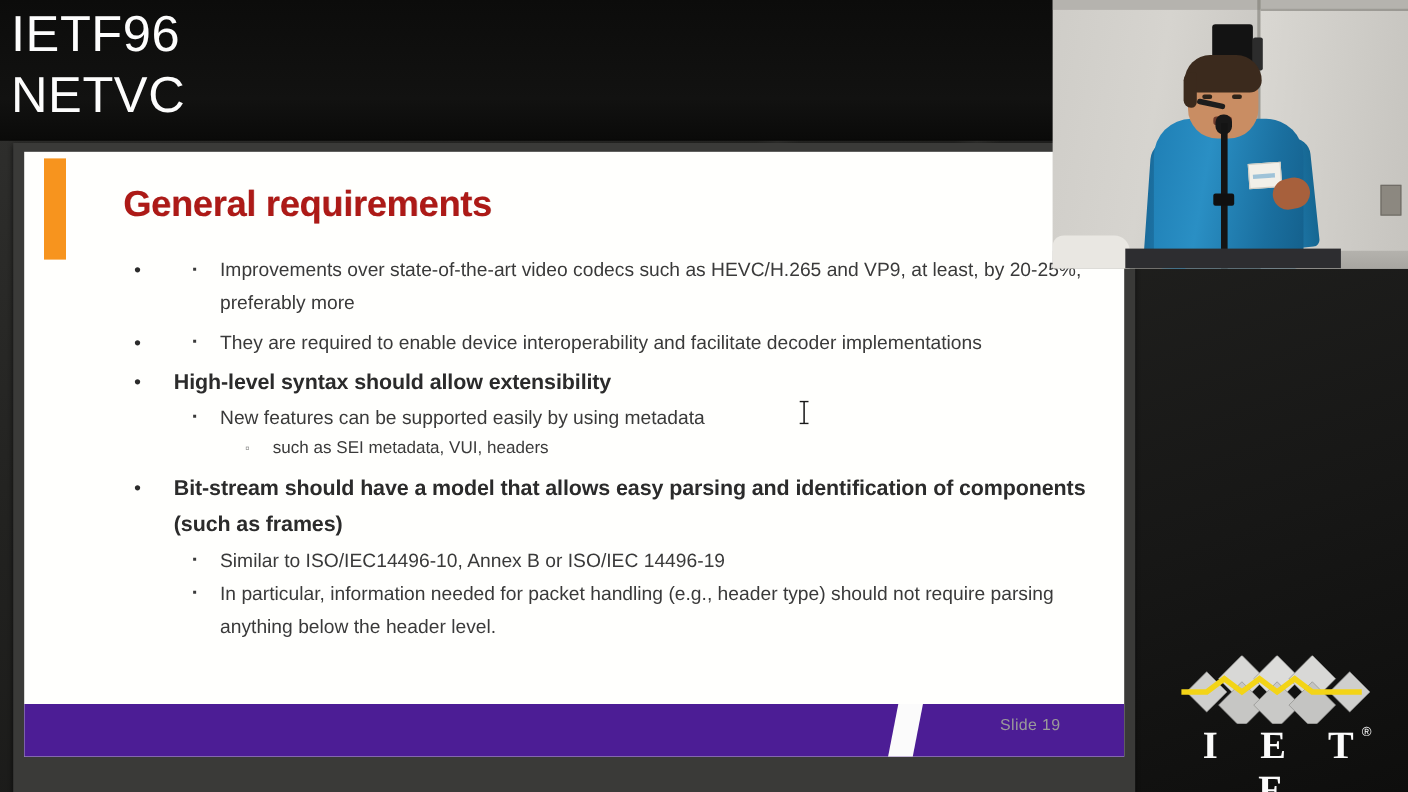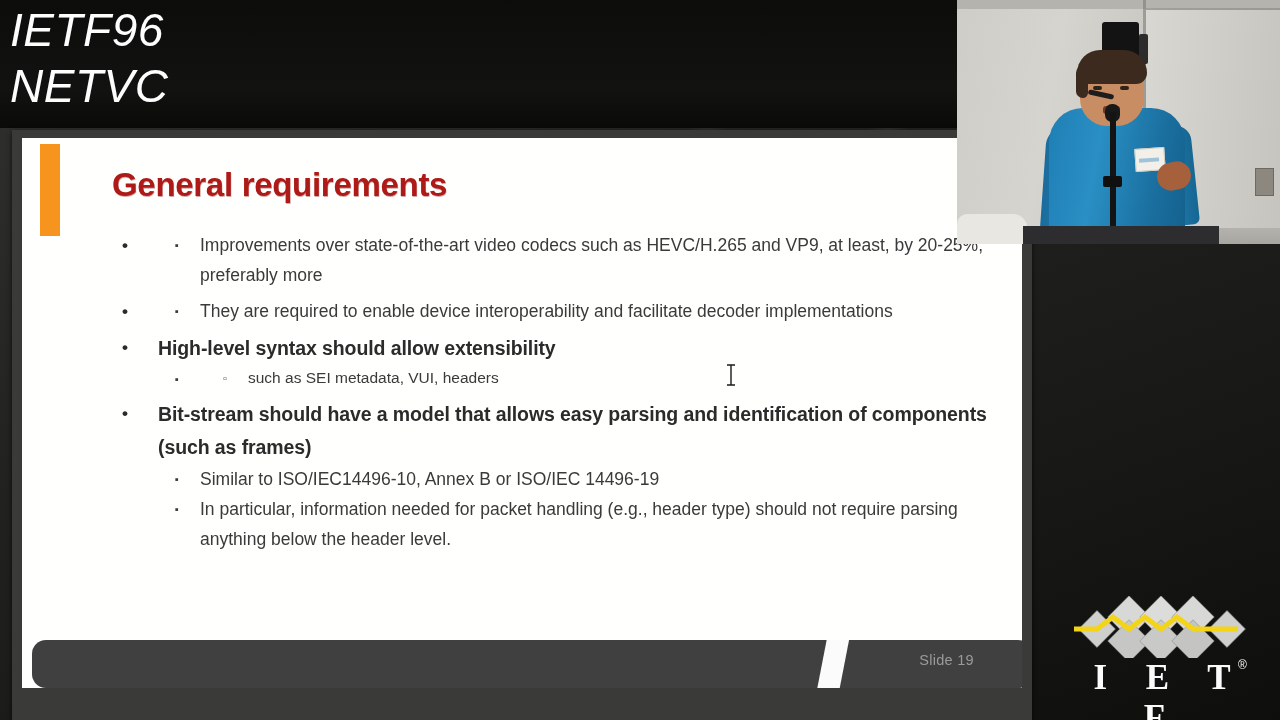--- a/index.html
+++ b/index.html
@@ -38,21 +38,20 @@
     position: absolute;
     left: 10px;
     top: 2px;
     color: #fdfdfd;
     font-size: 46px;
     line-height: 56px;
     font-weight: 400;
     letter-spacing: 0.5px;
     white-space: pre;
     z-index: 6;
-    font-style: italic;
   }
 
   
   .slide-frame {
     position: absolute;
     left: 12px;
     top: 130px;
     width: 1020px;
     height: 632px;
     background: #3a3a38;
@@ -147,27 +146,26 @@
     top: 0;
     font-size: 11px;
     line-height: 28px;
     color: #6a6a6a;
   }
   .lvl1.two-line { line-height: 33px; }
 
   
   .slide-footer {
     position: absolute;
-    left: 10px;
+    left: 0;
     bottom: 0;
     width: 1000px;
     height: 48px;
-    background: #404040;
+    background: #4c1d95;
     overflow: hidden;
-    border-radius: 14px;
   }
   .footer-slash {
     position: absolute;
     left: 790px;
     top: -20px;
     width: 22px;
     height: 90px;
     background: #fbfbfb;
     transform: rotate(11deg);
   }
@@ -429,20 +427,21 @@
           <span>They are required to enable device interoperability and facilitate decoder implementations</span>
         </div>
 
         <div class="bullet lvl1">
           <span class="mk">•</span>
           <span>High-level syntax should allow extensibility</span>
         </div>
 
         <div class="bullet lvl2">
           <span class="mk">▪</span>
+          <span>New features can be supported easily by using metadata</span>
         </div>
 
         <div class="bullet lvl3">
           <span class="mk">▫</span>
           <span>such as SEI metadata, VUI, headers</span>
         </div>
 
         <div class="bullet lvl1 two-line">
           <span class="mk">•</span>
           <span>Bit-stream should have a model that allows easy parsing and identification of components (such as frames)</span>

